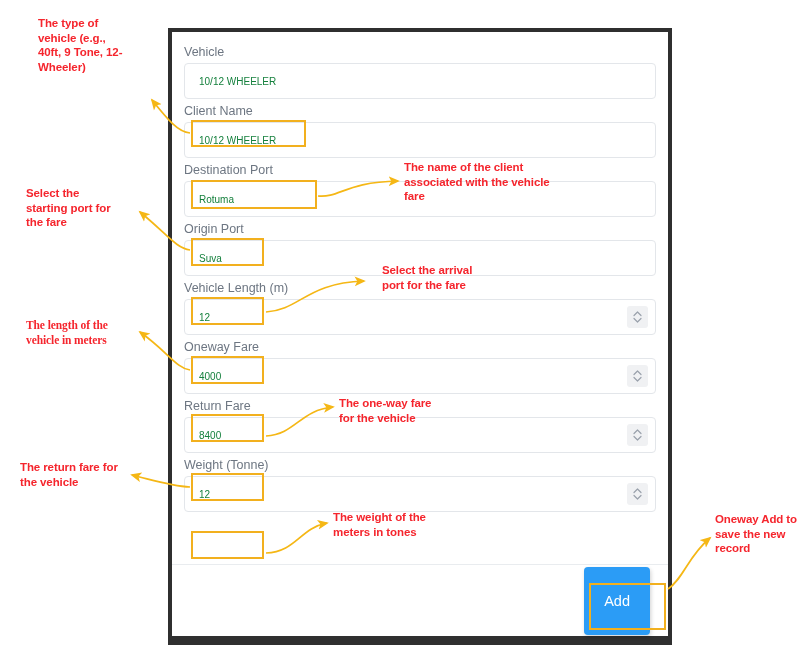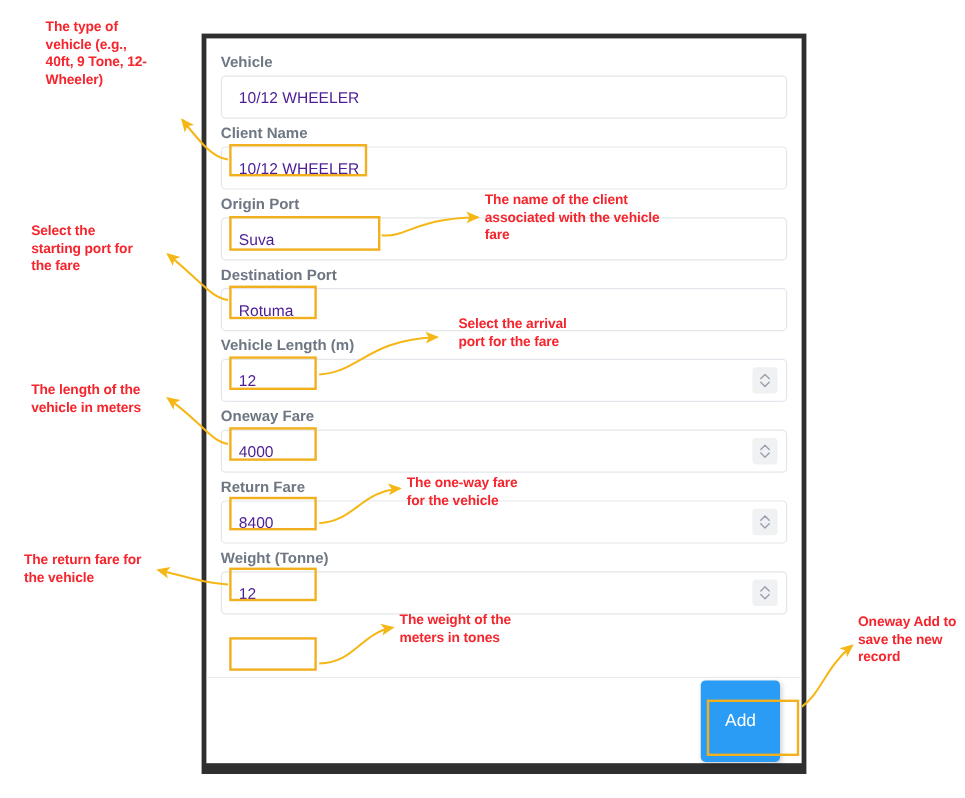--- a/index.html
+++ b/index.html
@@ -97,38 +97,38 @@
     box-sizing: border-box;
     overflow: hidden;
   }
   .field {
     margin-bottom: 1px;
   }
   .field-label {
     display: block;
     color: #6d7682;
     font-size: 12.5px;
-    font-weight: bold;
+    font-weight: normal;
     line-height: 16px;
     padding: 3px 0 3px 0;
   }
   .field-input-wrap {
     position: relative;
     height: 36px;
   }
   .field-input {
     width: 100%;
     height: 36px;
     box-sizing: border-box;
     border: 1px solid #e3e6ea;
     border-radius: 4px;
     background: #ffffff;
-    color: #4c1d95;
+    color: #15803d;
     font-family: "Liberation Sans", sans-serif;
-    font-size: 13px;
+    font-size: 10px;
     padding: 0 14px;
     outline: none;
   }
   .field-input::placeholder { color: #7b828c; }
   .spinner {
     position: absolute;
     right: 8px;
     top: 7px;
     width: 21px;
     height: 22px;
@@ -182,30 +182,30 @@
     </div>
 
     <div class="field">
       <label class="field-label">Client Name</label>
       <div class="field-input-wrap">
         <input class="field-input" value="10/12 WHEELER" style="">
       </div>
     </div>
 
     <div class="field">
+      <label class="field-label">Destination Port</label>
+      <div class="field-input-wrap">
+        <input class="field-input" value="Rotuma" style="">
+      </div>
+    </div>
+
+    <div class="field">
       <label class="field-label">Origin Port</label>
       <div class="field-input-wrap">
         <input class="field-input" value="Suva" style="">
-      </div>
-    </div>
-
-    <div class="field">
-      <label class="field-label">Destination Port</label>
-      <div class="field-input-wrap">
-        <input class="field-input" value="Rotuma" style="">
       </div>
     </div>
 
     <div class="field">
       <label class="field-label">Vehicle Length (m)</label>
       <div class="field-input-wrap">
         <input class="field-input" value="12" style="">
         <span class="spinner">
           <svg width="9" height="14" viewBox="0 0 9 14">
             <path d="M1 5.5 L4.5 2 L8 5.5" fill="none" stroke="#9aa1ac" stroke-width="1.2" stroke-linecap="round" stroke-linejoin="round"></path>
@@ -277,21 +277,21 @@
 40ft, 9 Tone, 12-
 Wheeler)</div>
 <div class="ann-note" style="left:404px; top:160px; width:160px;">The name of the client
 associated with the vehicle
 fare</div>
 <div class="ann-note" style="left:26px;  top:186px; width:110px;">Select the
 starting port for
 the fare</div>
 <div class="ann-note" style="left:382px; top:263px; width:130px;">Select the arrival
 port for the fare</div>
-<div class="ann-note" style="left:26px;  top:318px; width:120px;">The length of the
+<div class="ann-note" style="left:26px;  top:318px; width:120px;font-family:Liberation Serif, serif;">The length of the
 vehicle in meters</div>
 <div class="ann-note" style="left:339px; top:396px; width:120px;">The one-way fare
 for the vehicle</div>
 <div class="ann-note" style="left:20px;  top:460px; width:125px;">The return fare for
 the vehicle</div>
 <div class="ann-note" style="left:333px; top:510px; width:125px;">The weight of the
 meters in tones</div>
 <div class="ann-note" style="left:715px; top:512px; width:84px;">Oneway Add to
 save the new
 record</div>

